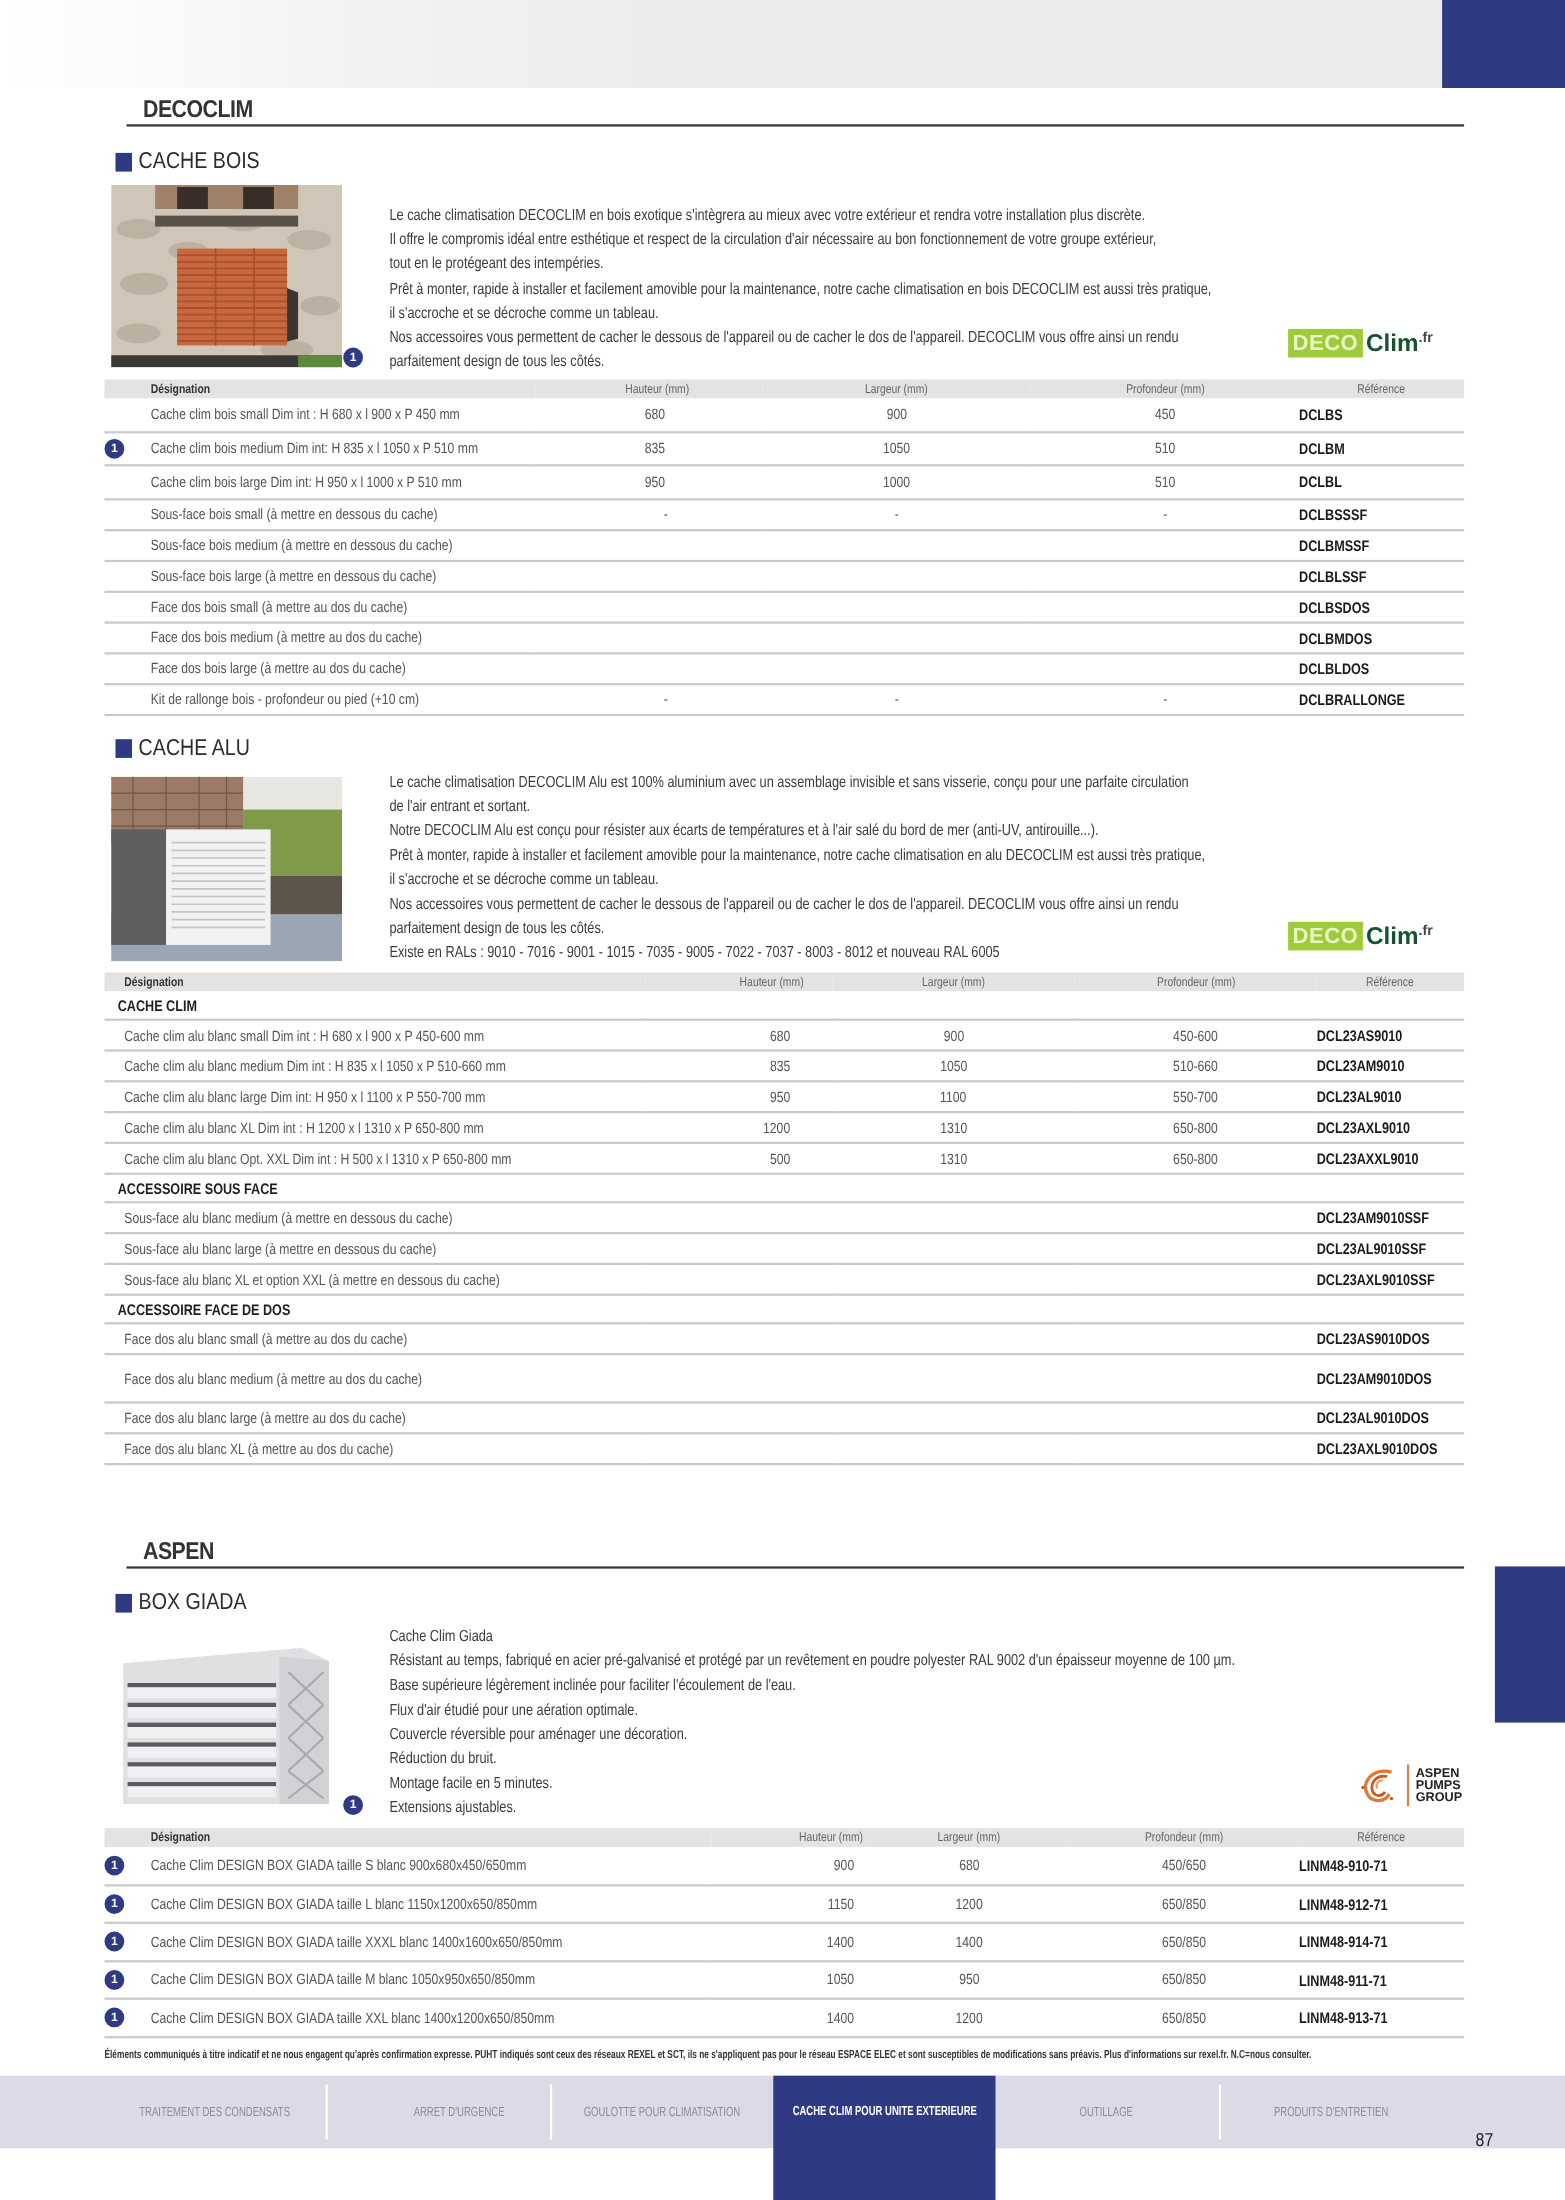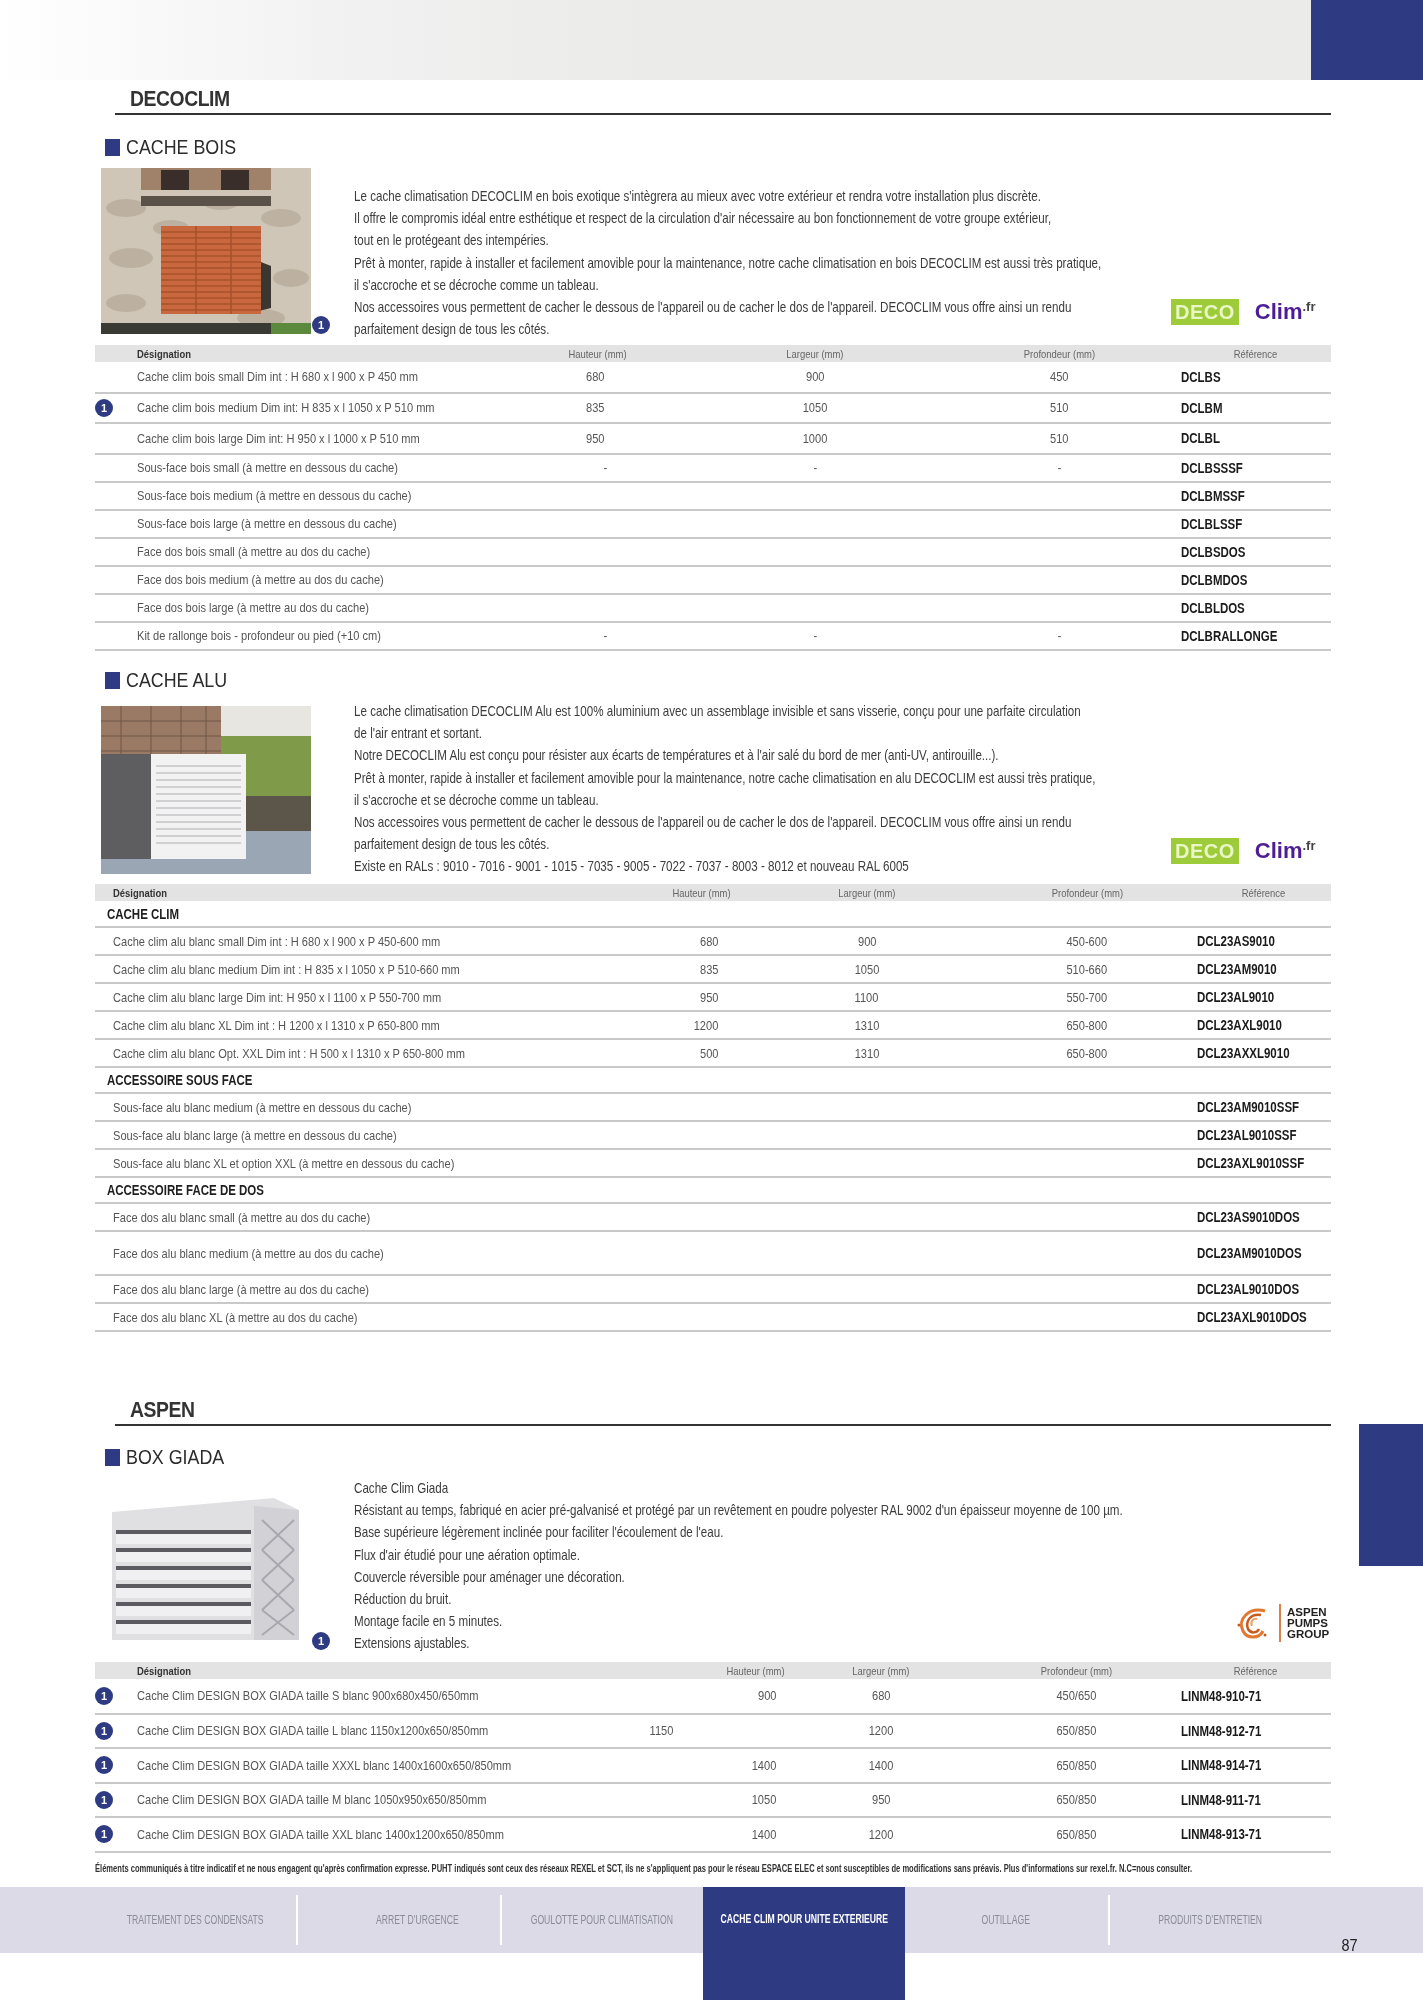--- a/index.html
+++ b/index.html
@@ -22,21 +22,21 @@
   .photo { position: absolute; overflow: hidden; }
   .desc { position: absolute; left: 354px; font-size: 14.5px; line-height: 22.2px; color: #3c3c3c;
     font-family: "Liberation Sans", sans-serif; transform: scaleX(0.80); transform-origin: left top; white-space: nowrap; }
 
   .badge { display: inline-flex; align-items: center; justify-content: center; width: 18px; height: 18px;
     border-radius: 50%; background: #2e3a82; color: #fff; font-size: 11px; font-weight: bold; font-family: "Liberation Sans", sans-serif; }
   .abs { position: absolute; }
 
   .deco-logo { position: absolute; display: flex; align-items: flex-start; height: 28px; }
   .deco-logo .deco { background: #9ecb3a; color: #e9f6c6; font-weight: bold; font-size: 20px; padding: 0 4px; height: 26px; line-height: 26px; letter-spacing: 0.5px; }
-  .deco-logo .clim { color: #4c1d95; font-weight: bold; font-size: 22px; margin-left: 16px; }
+  .deco-logo .clim { color: #14532d; font-weight: bold; font-size: 22px; margin-left: 3px; }
   .deco-logo .fr { color: #444; font-weight: bold; font-size: 13px; }
 
   table.spec { position: absolute; left: 95px; width: 1236px; border-collapse: collapse; table-layout: fixed; }
   table.spec th { background: #e3e3e3; font-weight: normal; font-size: 11.5px; color: #666; height: 17px; padding: 0; }
   table.spec th.desig { text-align: left; color: #333; font-weight: bold; }
   table.spec td { font-size: 13.5px; color: #555; border-bottom: 2px solid #c9c9c9; padding: 0; white-space: nowrap; overflow: visible; }
   table.spec td .n { display: inline-block; transform: scaleX(0.82); transform-origin: left; }
   table.spec td.c { text-align: center; }
   table.spec td.c .n { transform-origin: center; }
   table.spec td.ref { font-weight: bold; color: #1a1a1a; font-size: 14px; }
@@ -507,21 +507,21 @@
         <td><span class="badge">1</span></td>
         <td><span class="n">Cache Clim DESIGN BOX GIADA taille S blanc 900x680x450/650mm</span></td>
         <td class="c" style="text-align: right; padding-right: 12px;"><span class="n">900</span></td>
         <td class="c"><span class="n">680</span></td>
         <td class="c"><span class="n">450/650</span></td>
         <td class="ref"><span class="n">LINM48-910-71</span></td>
       </tr>
       <tr style="height: 34.5px;">
         <td><span class="badge">1</span></td>
         <td><span class="n">Cache Clim DESIGN BOX GIADA taille L blanc 1150x1200x650/850mm</span></td>
-        <td class="c" style="text-align: left; padding-right: 12px;"><span class="n">1150</span></td>
+        <td class="c" style="text-align: right; padding-right: 12px;"><span class="n">1150</span></td>
         <td class="c"><span class="n">1200</span></td>
         <td class="c"><span class="n">650/850</span></td>
         <td class="ref"><span class="n">LINM48-912-71</span></td>
       </tr>
       <tr style="height: 34.5px;">
         <td><span class="badge">1</span></td>
         <td><span class="n">Cache Clim DESIGN BOX GIADA taille XXXL blanc 1400x1600x650/850mm</span></td>
         <td class="c" style="text-align: right; padding-right: 12px;"><span class="n">1400</span></td>
         <td class="c"><span class="n">1400</span></td>
         <td class="c"><span class="n">650/850</span></td>

